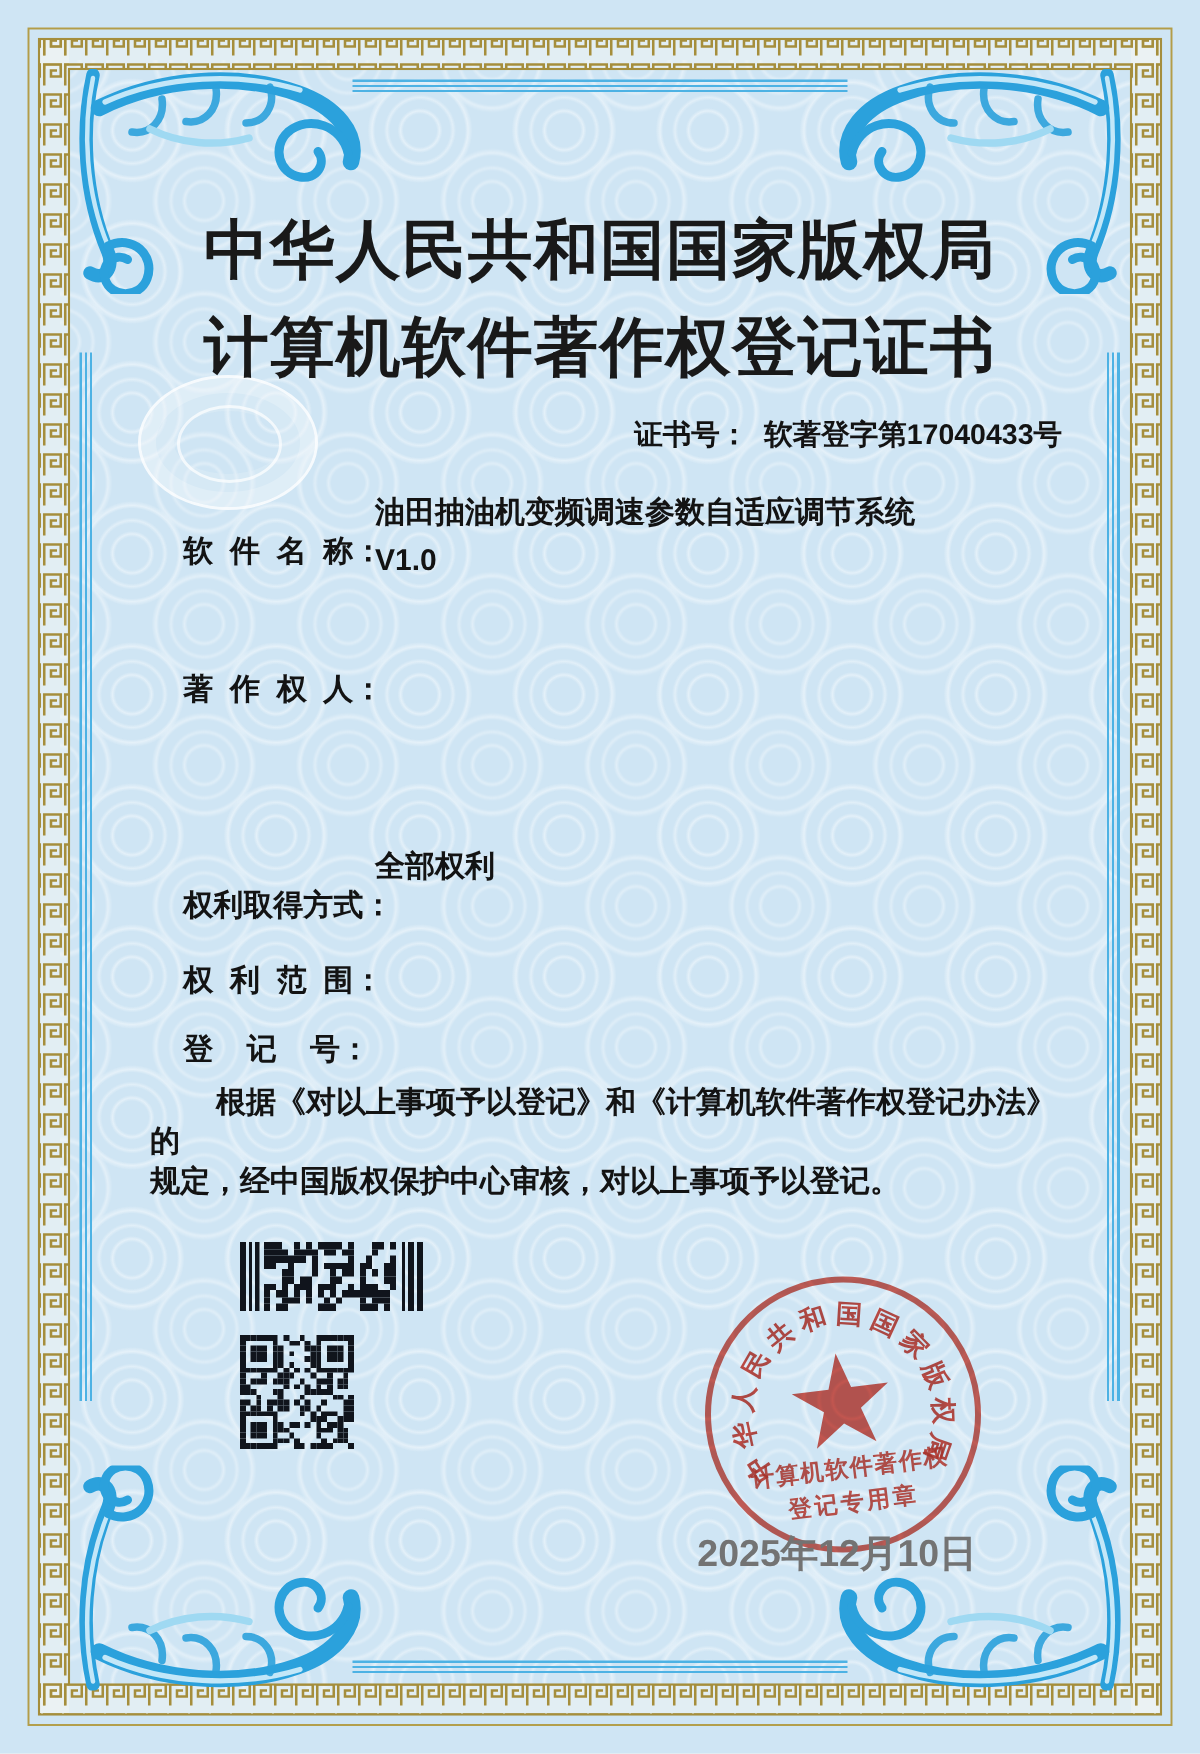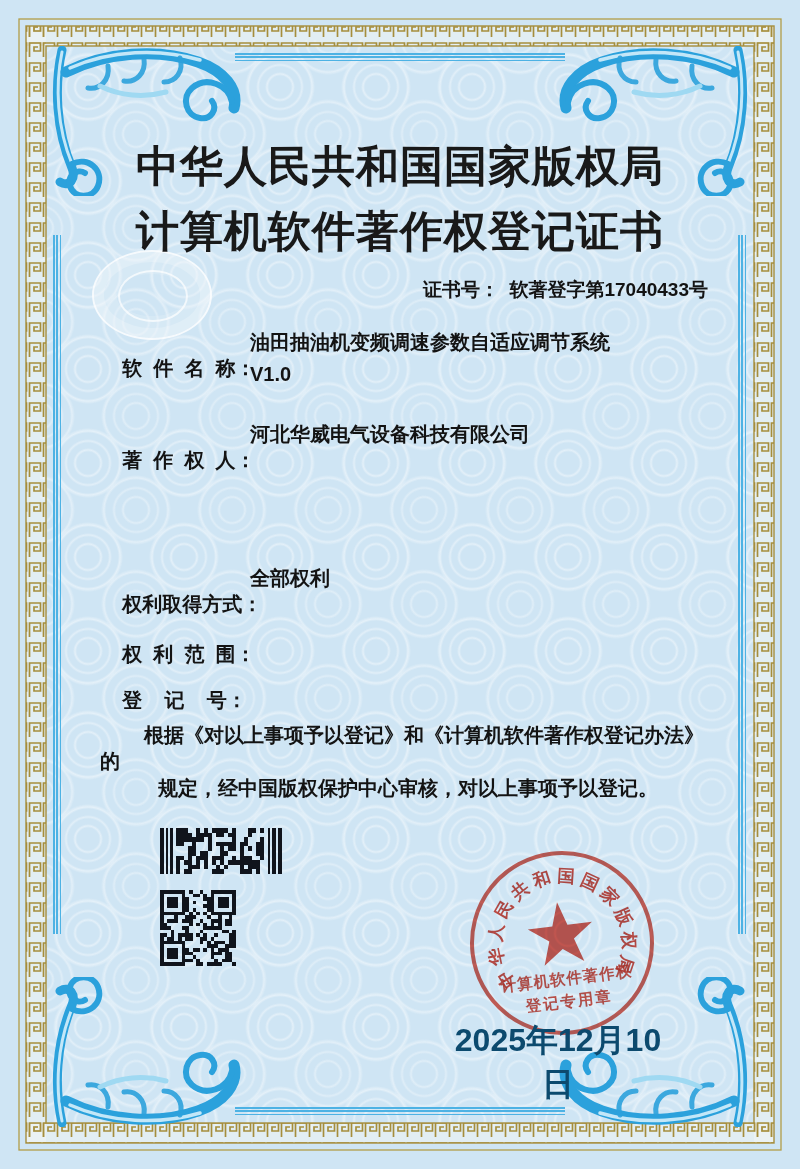--- a/index.html
+++ b/index.html
@@ -46,39 +46,39 @@
     font-family:"Liberation Serif","DejaVu Serif",serif;font-weight:900;
     font-size:43px;letter-spacing:1px;color:#191919;}
   .t1{top:138px;} .t2{top:203px;}
   .certno{position:absolute;top:277px;right:92px;font-size:19px;font-weight:bold;white-space:pre;}
   
   .row{position:absolute;left:100px;width:620px;font-size:20px;font-weight:bold;white-space:pre;line-height:1.3;}
   .row .val{position:absolute;left:150px;top:0;white-space:pre-wrap;width:470px;}
   .val2{position:absolute;left:150px;top:32px;}
   .r1{top:329px;} .r2{top:421px;} .r3{top:565px;} .r4{top:615px;} .r5{top:661px;}
   .statement{position:absolute;left:100px;width:616px;font-size:20px;font-weight:bold;line-height:1.3;}
-  .s1{top:722px;text-indent:44px;} .s2{top:775px;text-align:center;}
+  .s1{top:722px;text-indent:44px;} .s2{top:775px;}
   
   .barcode{position:absolute;left:160px;top:828px;width:122px;height:46px;}
   .barcode div{position:absolute;background:#10141c;}
   .qr{position:absolute;left:160px;top:890px;width:76px;height:76px;
     display:grid;grid-template-columns:repeat(21,1fr);grid-template-rows:repeat(21,1fr);}
   .qr div{background:transparent;} .qr div.on{background:#10141c;}
   
   .seal{position:absolute;left:470px;top:851px;width:176px;height:176px;border-radius:50%;
     border:4.5px solid rgba(208,62,50,.82);transform:rotate(-7deg);mix-blend-mode:multiply;}
   .seal-char{position:absolute;left:50%;top:50%;width:20px;height:20px;margin:-10px 0 0 -10px;
     font-size:17.5px;font-weight:bold;color:rgba(204,55,44,.88);text-align:center;line-height:20px;}
   .seal-star{position:absolute;left:50%;top:46%;transform:translate(-50%,-50%);}
   .seal-l1{position:absolute;left:0;width:100%;top:114px;text-align:center;
     font-size:15.5px;font-weight:bold;color:rgba(204,55,44,.85);letter-spacing:1px;}
   .seal-l2{position:absolute;left:0;width:100%;top:137px;text-align:center;
     font-size:15.5px;font-weight:bold;color:rgba(204,55,44,.85);letter-spacing:2px;}
   .date{position:absolute;left:448px;top:1019px;width:220px;text-align:center;
-    font-size:32px;font-weight:bold;color:#0c4a6e;}
+    font-size:25px;font-weight:bold;color:#737373;}
 </style>
 </head>
 <body>
 
 <div class="page">
 
   <div class="wm-layer"></div>
 
   <svg class="frame-svg" width="800" height="1169" viewBox="0 0 800 1169" xmlns="http://www.w3.org/2000/svg">
     <defs>
@@ -157,21 +157,20 @@
 
   <div class="certno"><span>证书号：</span><span>  </span><span>软著登字第17040433号</span></div>
 
   <div class="row r1">
     <span>软  件  名  称：</span>
     <span class="val">油田抽油机变频调速参数自适应调节系统</span>
     <span class="val2">V1.0</span>
   </div>
   <div class="row r2">
     <span>著  作  权  人：</span>
-    <span class="val">河北华威电气设备科技有限公司</span>
   </div>
   <div class="row r3">
     <span>权利取得方式：</span>
     <span class="val">全部权利</span>
   </div>
   <div class="row r4">
     <span>权  利  范  围：</span>
   </div>
   <div class="row r5">
     <span>登    记    号：</span>

